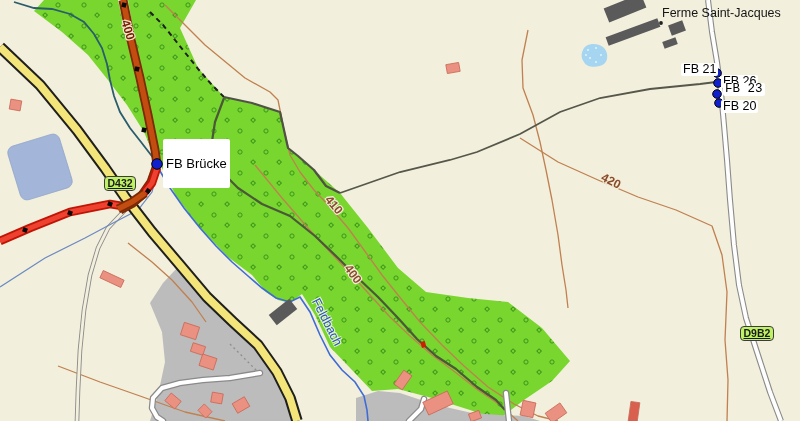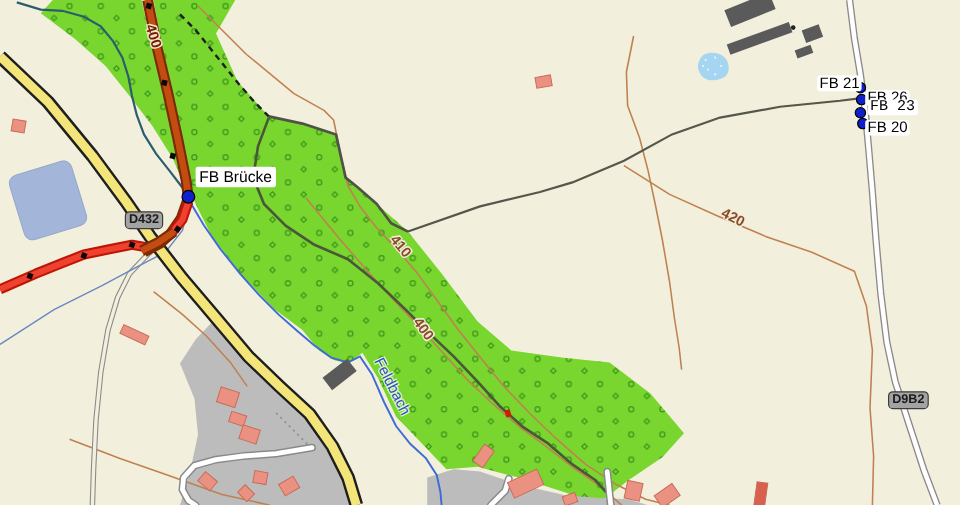--- a/index.html
+++ b/index.html
@@ -1,23 +1,23 @@
 <!DOCTYPE html>
 <html><head>
 <meta charset="utf-8">
 <style>
   html,body{margin:0;padding:0;background:#e8e8e8;font-family:"Liberation Sans",sans-serif;}
   #map{position:relative;width:800px;height:421px;overflow:hidden;background:#f2efdc;}
   #map svg{position:absolute;left:0;top:0;}
   .lbl{position:absolute;white-space:nowrap;color:#111;}
   .poi-lbl{font-size:12.5px;color:#151515;}
   .wp-lbl{background:#ffffff;border-radius:2px;padding:0 2px;font-size:12.5px;line-height:13px;color:#000;}
-  .wp-lbl-big{background:#ffffff;border-radius:2px;padding:1px 3px;font-size:13px;line-height:15px;color:#000;}
-  .shield{background:#a3a3a3;border:1.4px solid #3c3c3c;border-radius:4px;padding:0 2.5px;
-          font-size:10.5px;line-height:12.5px;font-weight:bold;color:#1a1a1a;}
+  .wp-lbl-big{background:#ffffff;border-radius:2px;padding:17px 3px;font-size:13px;line-height:15px;color:#000;}
+  .shield{background:#bef264;border:1.4px solid #3c3c3c;border-radius:4px;padding:0 2.5px;
+          font-size:10.5px;line-height:12.5px;font-weight:bold;color:#1a1a1a;text-decoration:underline;}
   .contour-lbl{font-size:12px;font-weight:bold;color:#8a4a2c;transform-origin:center;
     text-shadow:-1px -1px 0 #f2edd6,1px -1px 0 #f2edd6,-1px 1px 0 #f2edd6,1px 1px 0 #f2edd6;}
   .road-elev-lbl{font-size:12px;font-weight:bold;color:#7a1c00;transform-origin:center;
     text-shadow:-1px -1px 0 #f0e8cc,1px -1px 0 #f0e8cc,-1px 1px 0 #f0e8cc,1px 1px 0 #f0e8cc;}
   .stream-lbl{font-size:12.5px;color:#2a52c8;transform-origin:center;
     text-shadow:-1px -1px 0 #e2f2c8,1px -1px 0 #e2f2c8,-1px 1px 0 #e2f2c8,1px 1px 0 #e2f2c8;}
 </style>
 </head>
 <body>
 
@@ -170,20 +170,21 @@
     <circle cx="719" cy="103" r="4.3"></circle>
   </g>
 </svg>
 
   <div class="lbl road-elev-lbl" style="left:128px;top:30px;transform:translate(-50%,-50%) rotate(73deg);">400</div>
   <div class="lbl contour-lbl" style="left:334px;top:205px;transform:translate(-50%,-50%) rotate(50deg);">410</div>
   <div class="lbl contour-lbl" style="left:353px;top:274px;transform:translate(-50%,-50%) rotate(54deg);">400</div>
   <div class="lbl contour-lbl" style="left:611px;top:181px;transform:translate(-50%,-50%) rotate(27deg);">420</div>
   <div class="lbl stream-lbl" style="left:327px;top:322px;transform:translate(-50%,-50%) rotate(63deg);">Feldbach</div>
 
+  <div class="lbl poi-lbl" style="left:662px;top:6px;">Ferme Saint-Jacques</div>
   <div class="lbl wp-lbl-big" style="left:163px;top:139px;">FB Brücke</div>
   <div class="lbl wp-lbl" style="left:721px;top:52px;margin-top:48px;">FB 20</div>
   <div class="lbl wp-lbl" style="left:681px;top:63px;">FB 21</div>
   <div class="lbl wp-lbl" style="left:721px;top:75px;">FB 26</div>
   <div class="lbl wp-lbl" style="left:723px;top:83px;font-family:Liberation Mono, monospace;">FB 23</div>
 
   <div class="lbl shield" style="left:104px;top:176px;">D432</div>
   <div class="lbl shield" style="left:740px;top:326px;">D9B2</div>
 </div>
 

